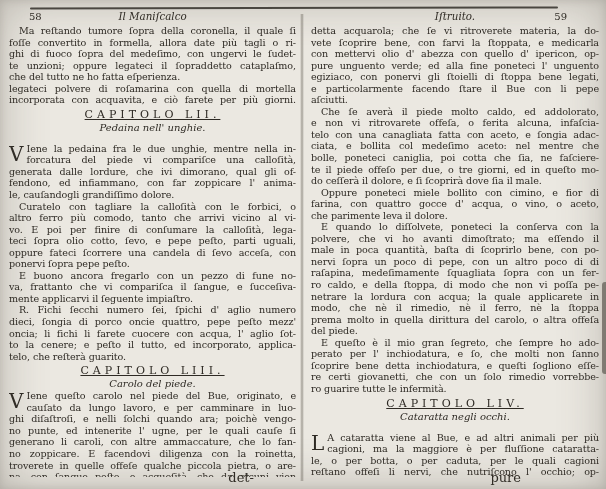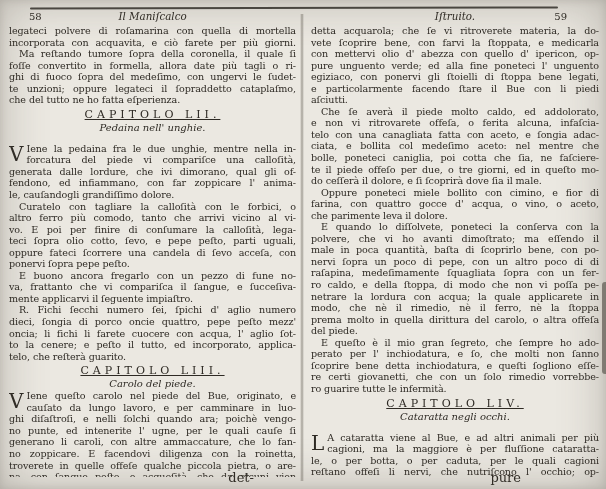--- a/index.html
+++ b/index.html
@@ -44,29 +44,29 @@
   <div class="gutter"></div>
   <div class="edge-mark"></div>
 
   <div class="page page-left">
     <div class="header">
       <span class="pagenum">58</span>
       <span>Il Maniſcalco</span>
     </div>
     <div class="pbody">
         <div class="para">
-          <div class="line">legateci polvere di roſamarina con quella di mortella</div>
-          <div class="line">incorporata con acquavita, e ciò farete per più giorni.</div>
-        </div>
-        <div class="para">
           <div class="line indent">Ma reſtando tumore ſopra della coronella, il quale ſi</div>
           <div class="line">foſſe convertito in formella, allora date più tagli o ri-</div>
           <div class="line">ghi di fuoco ſopra del medeſimo, con ungervi le ſudet-</div>
           <div class="line">te unzioni; oppure legateci il ſopraddetto cataplaſmo,</div>
           <div class="line endline">che del tutto ne ho fatta eſperienza.</div>
+        </div>
+        <div class="para">
+          <div class="line">legateci polvere di roſamarina con quella di mortella</div>
+          <div class="line">incorporata con acquavita, e ciò farete per più giorni.</div>
         </div>
         <div class="chapter">CAPITOLO LII.</div>
         <div class="subtitle">Pedaina nell' unghie.</div>
         <div class="para gap">
           <span class="dropcap">V</span>
           <div class="line">Iene la pedaina fra le due unghie, mentre nella in-</div>
           <div class="line">forcatura del piede vi compariſce una calloſità,</div>
           <div class="line">generata dalle lordure, che ivi dimorano, qual gli of-</div>
           <div class="line">fendono, ed infiammano, con far zoppicare l' anima-</div>
           <div class="line endline">le, cauſandogli grandiſſimo dolore.</div>
@@ -113,21 +113,21 @@
       <span>Iſtruito.</span>
       <span class="pagenum">59</span>
     </div>
     <div class="pbody">
         <div class="para">
           <div class="line">detta acquarola; che ſe vi ritroverete materia, la do-</div>
           <div class="line">vete ſcoprire bene, con farvi la ſtoppata, e medicarla</div>
           <div class="line">con mettervi olio d' abezza con quello d' ipericon, op-</div>
           <div class="line">pure unguento verde; ed alla fine poneteci l' unguento</div>
           <div class="line">egiziaco, con ponervi gli ſtoielli di ſtoppa bene legati,</div>
-          <div class="line">e particolarmente facendo ſtare il Bue con li piedi</div>
+          <div class="line">e particolarmente facendo ſtare il Bue con li pepe</div>
           <div class="line endline">aſciutti.</div>
         </div>
         <div class="para">
           <div class="line indent">Che ſe averà il piede molto caldo, ed addolorato,</div>
           <div class="line">e non vi ritrovarete offeſa, o ferita alcuna, infaſcia-</div>
           <div class="line">telo con una canagliata fatta con aceto, e ſongia adac-</div>
           <div class="line">ciata, e bollita col medeſimo aceto: nel mentre che</div>
           <div class="line">bolle, poneteci caniglia, poi cotta che ſia, ne faſciere-</div>
           <div class="line">te il piede offeſo per due, o tre giorni, ed in queſto mo-</div>
           <div class="line endline">do ceſſerà il dolore, e ſi ſcoprirà dove ſia il male.</div>

